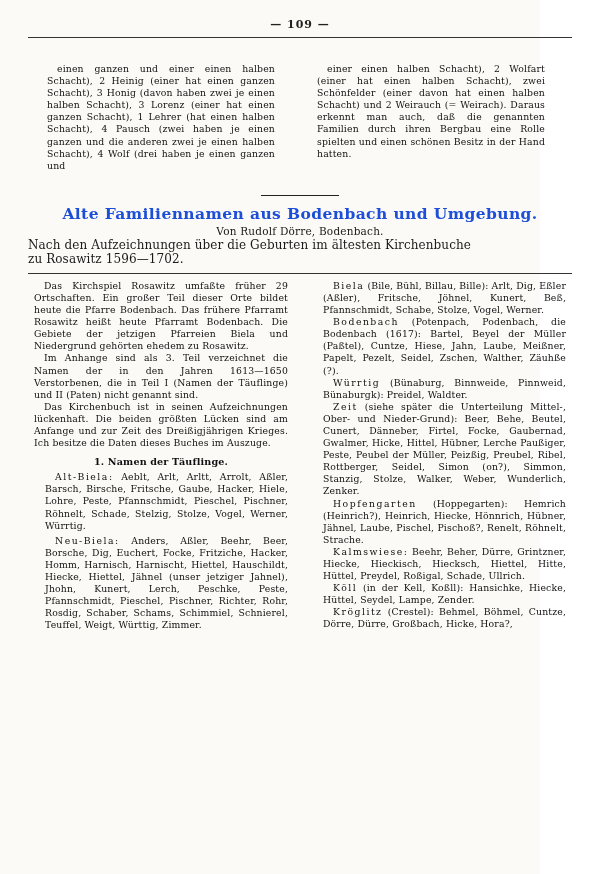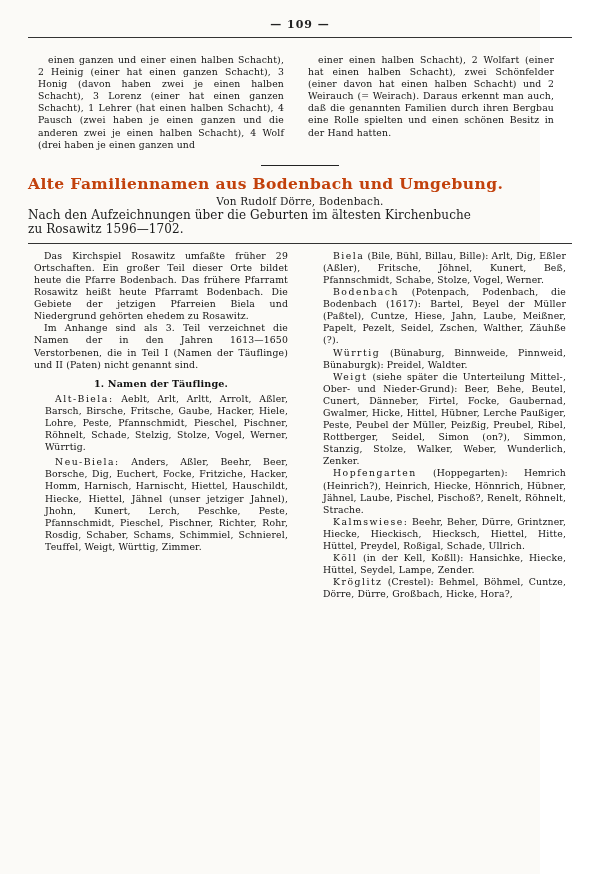--- a/index.html
+++ b/index.html
@@ -56,35 +56,36 @@
   }
   .top-cols {
     display: flex;
     gap: 16px;
     padding: 4px 6px 0 6px;
   }
   .top-cols .col {
     width: 254px;
   }
   .top-cols p {
-    margin: 4px;
+    margin: 13px;
     text-indent: 10px;
   }
   .divider-short {
     width: 78px;
     height: 0;
     border-top: 1.6px solid #222;
     margin: 10px auto 8px auto;
   }
   .section-title {
+    text-align: center;
     font-size: 15.5px;
     font-weight: bold;
     letter-spacing: 0.4px;
     margin: 4px 0 2px 0;
-    color: #c2410c;
+    color: #1d4ed8;
   }
   .byline {
     text-align: center;
     font-size: 10.5px;
     margin: 2px 0 2px 0;
     letter-spacing: 0.2px;
   }
   .subhead {
     text-align: left;
     font-size: 12px;
@@ -155,20 +156,21 @@
       <div class="subhead">Nach den Aufzeichnungen über die Geburten im ältesten Kirchenbuche</div>
       <div class="subhead">zu Rosawitz 1596—1702.</div>
 
       <hr class="hdr-rule">
 
       <div class="main-cols fr">
 
         <div class="col">
           <p>Das Kirchspiel Rosawitz umfaßte früher 29 Ortschaften. Ein großer Teil dieser Orte bildet heute die Pfarre Bodenbach. Das frühere Pfarramt Rosawitz heißt heute Pfarramt Bodenbach. Die Gebiete der jetzigen Pfarreien Biela und Niedergrund gehörten ehedem zu Rosawitz.</p>
           <p>Im Anhange sind als 3. Teil verzeichnet die Namen der in den Jahren 1613—1650 Verstorbenen, die in Teil I (Namen der Täuflinge) und II (Paten) nicht genannt sind.</p>
+          <p>Das Kirchenbuch ist in seinen Aufzeichnungen lückenhaft. Die beiden größten Lücken sind am Anfange und zur Zeit des Dreißigjährigen Krieges. Ich besitze die Daten dieses Buches im Auszuge.</p>
 
           <p class="center-head">1. Namen der Täuflinge.</p>
 
           <p class="entry">
             <span class="lemma">Alt-Biela:</span><span> Aeblt, Arlt, Arltt, Arrolt, Aßler, Barsch, Birsche, Fritsche, Gaube, Hacker, Hiele, Lohre, Peste, Pfannschmidt, Pieschel, Pischner, Röhnelt, Schade, Stelzig, Stolze, Vogel, Werner, Würrtig.</span>
           </p>
           <div class="gap-sm"></div>
           <p class="entry">
             <span class="lemma">Neu-Biela:</span><span> Anders, Aßler, Beehr, Beer, Borsche, Dig, Euchert, Focke, Fritziche, Hacker, Homm, Harnisch, Harnischt, Hiettel, Hauschildt, Hiecke, Hiettel, Jähnel (unser jetziger Jahnel), Jhohn, Kunert, Lerch, Peschke, Peste, Pfannschmidt, Pieschel, Pischner, Richter, Rohr, Rosdig, Schaber, Schams, Schimmiel, Schnierel, Teuffel, Weigt, Württig, Zimmer.</span>
           </p>
@@ -178,21 +180,21 @@
           <p class="entry">
             <span class="lemma">Biela</span><span> (Bile, Bühl, Billau, Bille): Arlt, Dig, Eßler (Aßler), Fritsche, Jöhnel, Kunert, Beß, Pfannschmidt, Schabe, Stolze, Vogel, Werner.</span>
           </p>
           <p class="entry">
             <span class="lemma">Bodenbach</span><span> (Potenpach, Podenbach, die Bodenbach (1617): Bartel, Beyel der Müller (Paßtel), Cuntze, Hiese, Jahn, Laube, Meißner, Papelt, Pezelt, Seidel, Zschen, Walther, Zäuhße (?).</span>
           </p>
           <p class="entry">
             <span class="lemma">Würrtig</span><span> (Bünaburg, Binnweide, Pinnweid, Bünaburgk): Preidel, Waldter.</span>
           </p>
           <p class="entry">
-            <span class="lemma">Weigt</span><span> (siehe später die Unterteilung Mittel-, Ober- und Nieder-Grund): Beer, Behe, Beutel, Cunert, Dänneber, Firtel, Focke, Gaubernad, Gwalmer, Hicke, Hittel, Hübner, Lerche Paußiger, Peste, Peubel der Müller, Peizßig, Preubel, Ribel, Rottberger, Seidel, Simon (on?), Simmon, Stanzig, Stolze, Walker, Weber, Wunderlich, Zenker.</span>
+            <span class="lemma">Zeit</span><span> (siehe später die Unterteilung Mittel-, Ober- und Nieder-Grund): Beer, Behe, Beutel, Cunert, Dänneber, Firtel, Focke, Gaubernad, Gwalmer, Hicke, Hittel, Hübner, Lerche Paußiger, Peste, Peubel der Müller, Peizßig, Preubel, Ribel, Rottberger, Seidel, Simon (on?), Simmon, Stanzig, Stolze, Walker, Weber, Wunderlich, Zenker.</span>
           </p>
           <p class="entry">
             <span class="lemma">Hopfengarten</span><span> (Hoppegarten): Hemrich (Heinrich?), Heinrich, Hiecke, Hönnrich, Hübner, Jähnel, Laube, Pischel, Pischoß?, Renelt, Röhnelt, Strache.</span>
           </p>
           <p class="entry">
             <span class="lemma">Kalmswiese:</span><span> Beehr, Beher, Dürre, Grintzner, Hiecke, Hieckisch, Hiecksch, Hiettel, Hitte, Hüttel, Preydel, Roßigal, Schade, Ullrich.</span>
           </p>
           <p class="entry">
             <span class="lemma">Köll</span><span> (in der Kell, Koßll): Hansichke, Hiecke, Hüttel, Seydel, Lampe, Zender.</span>
           </p>

